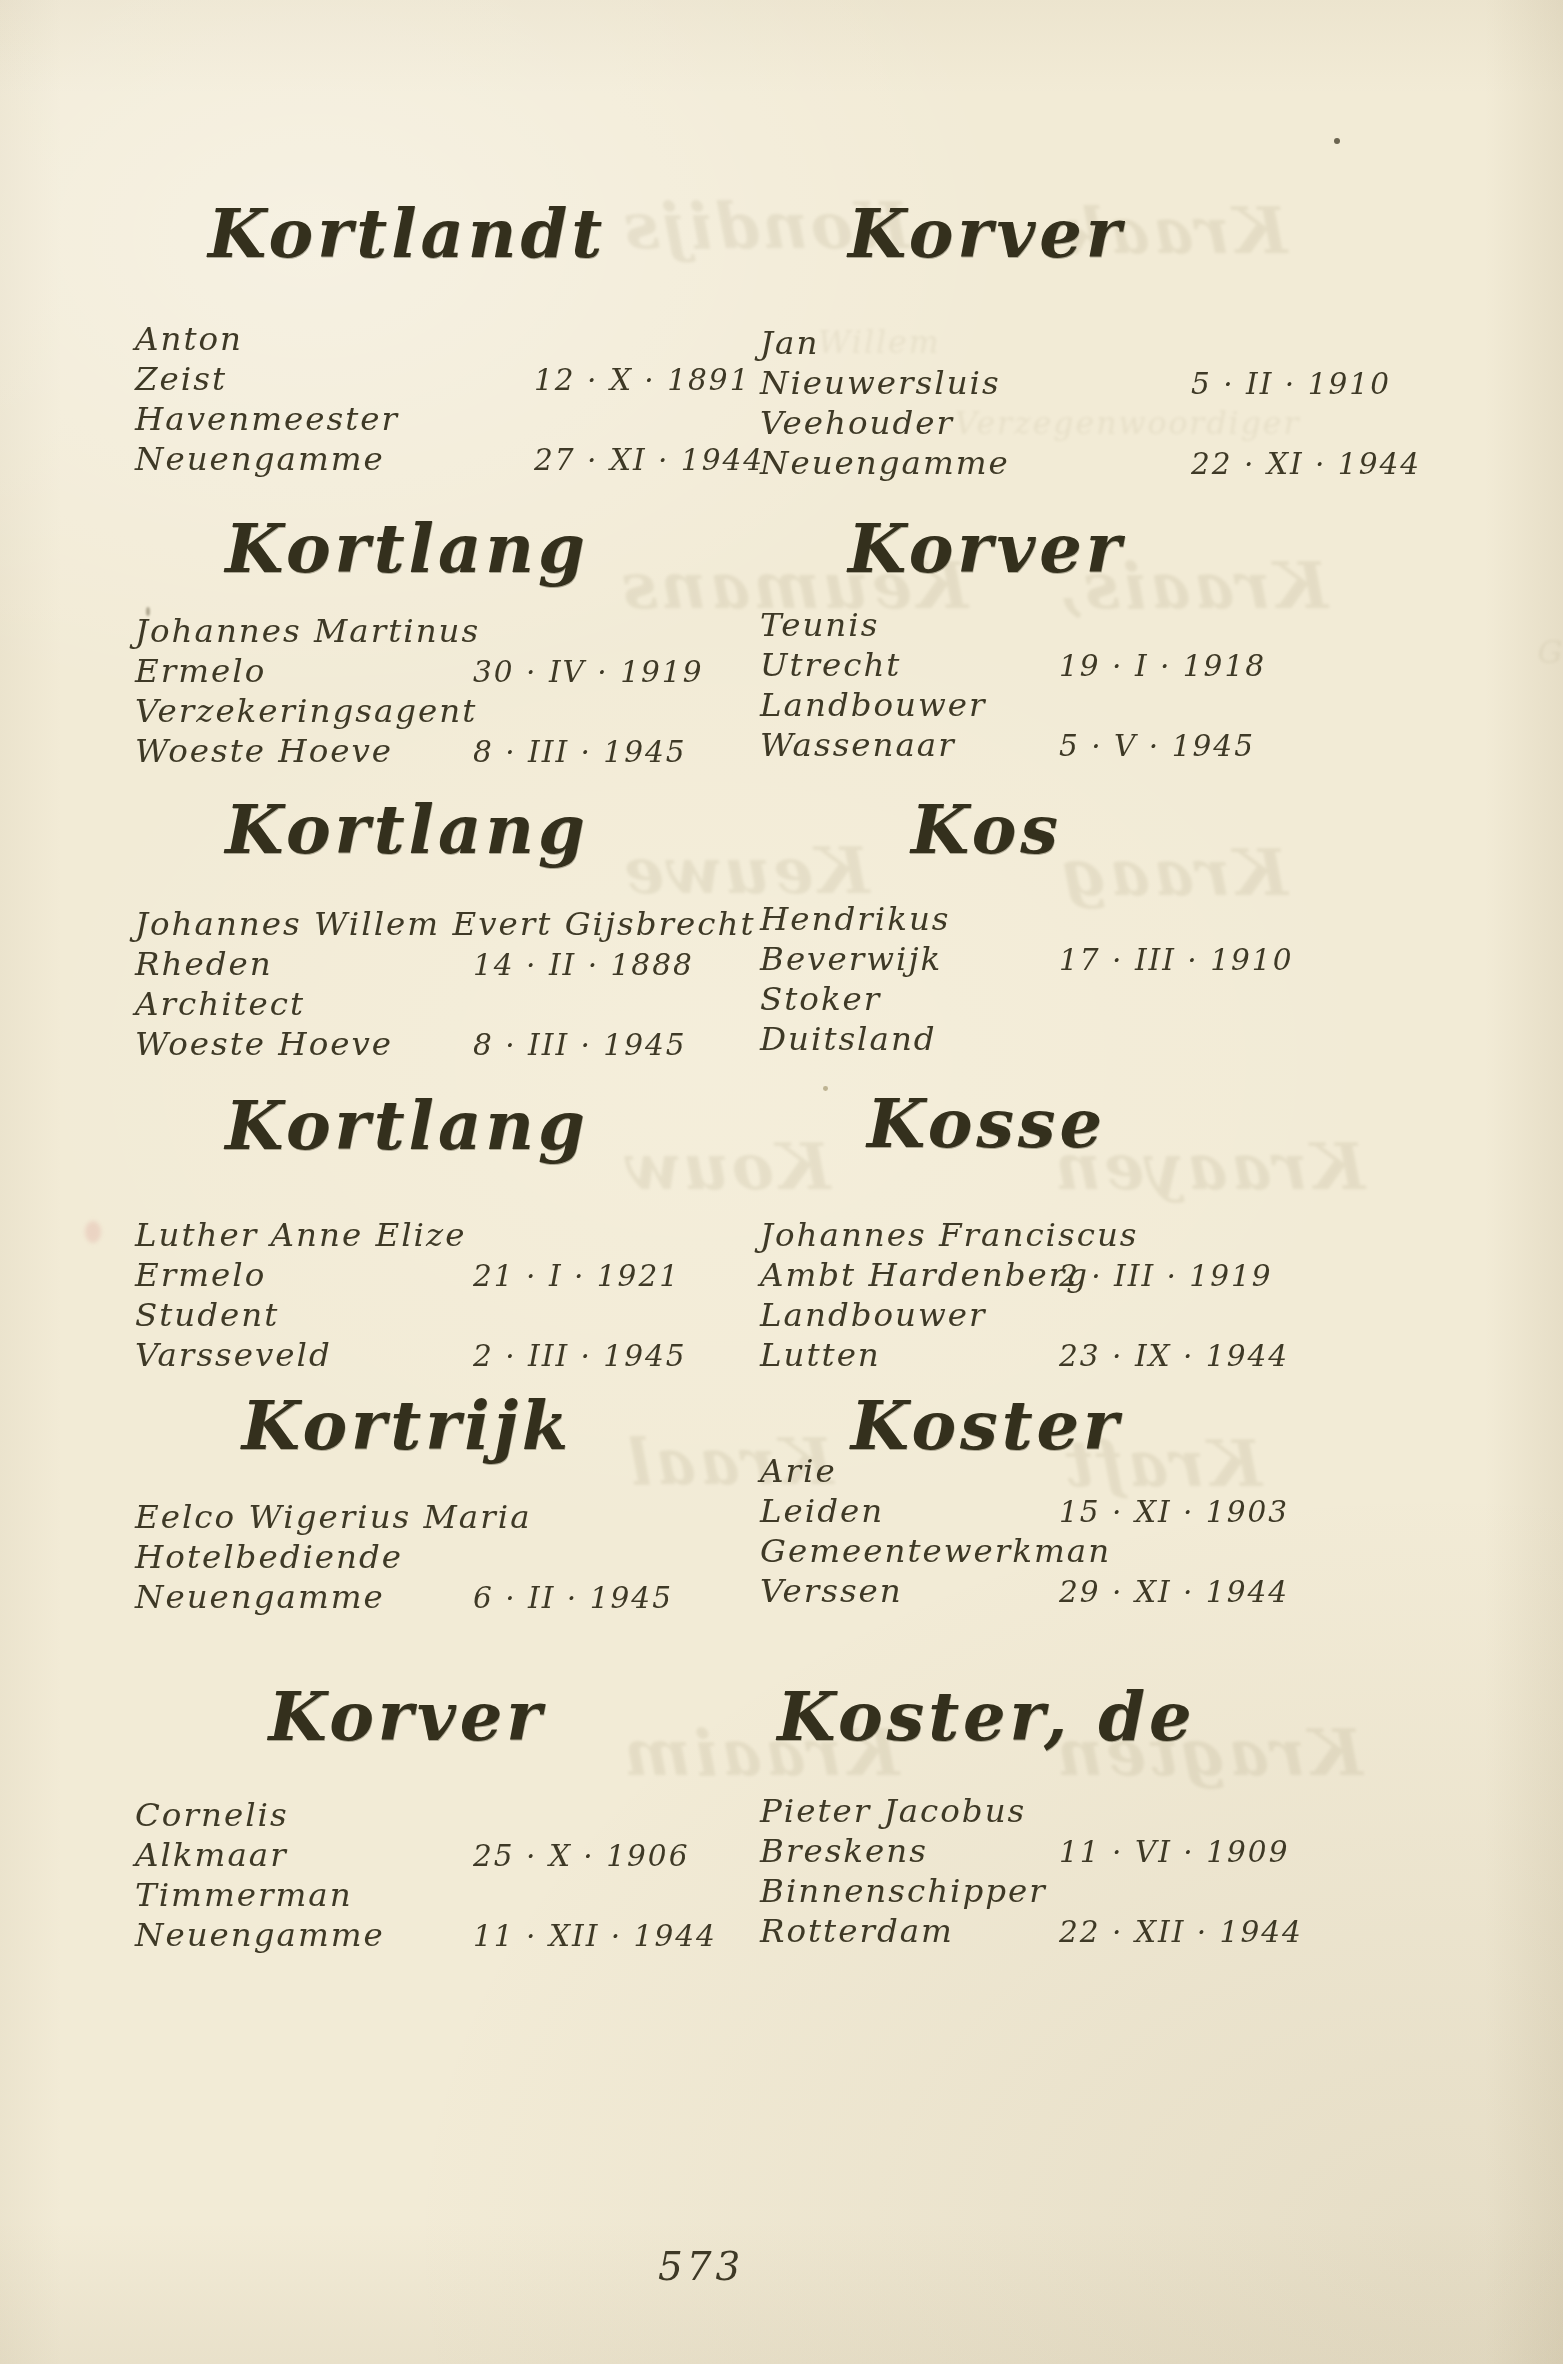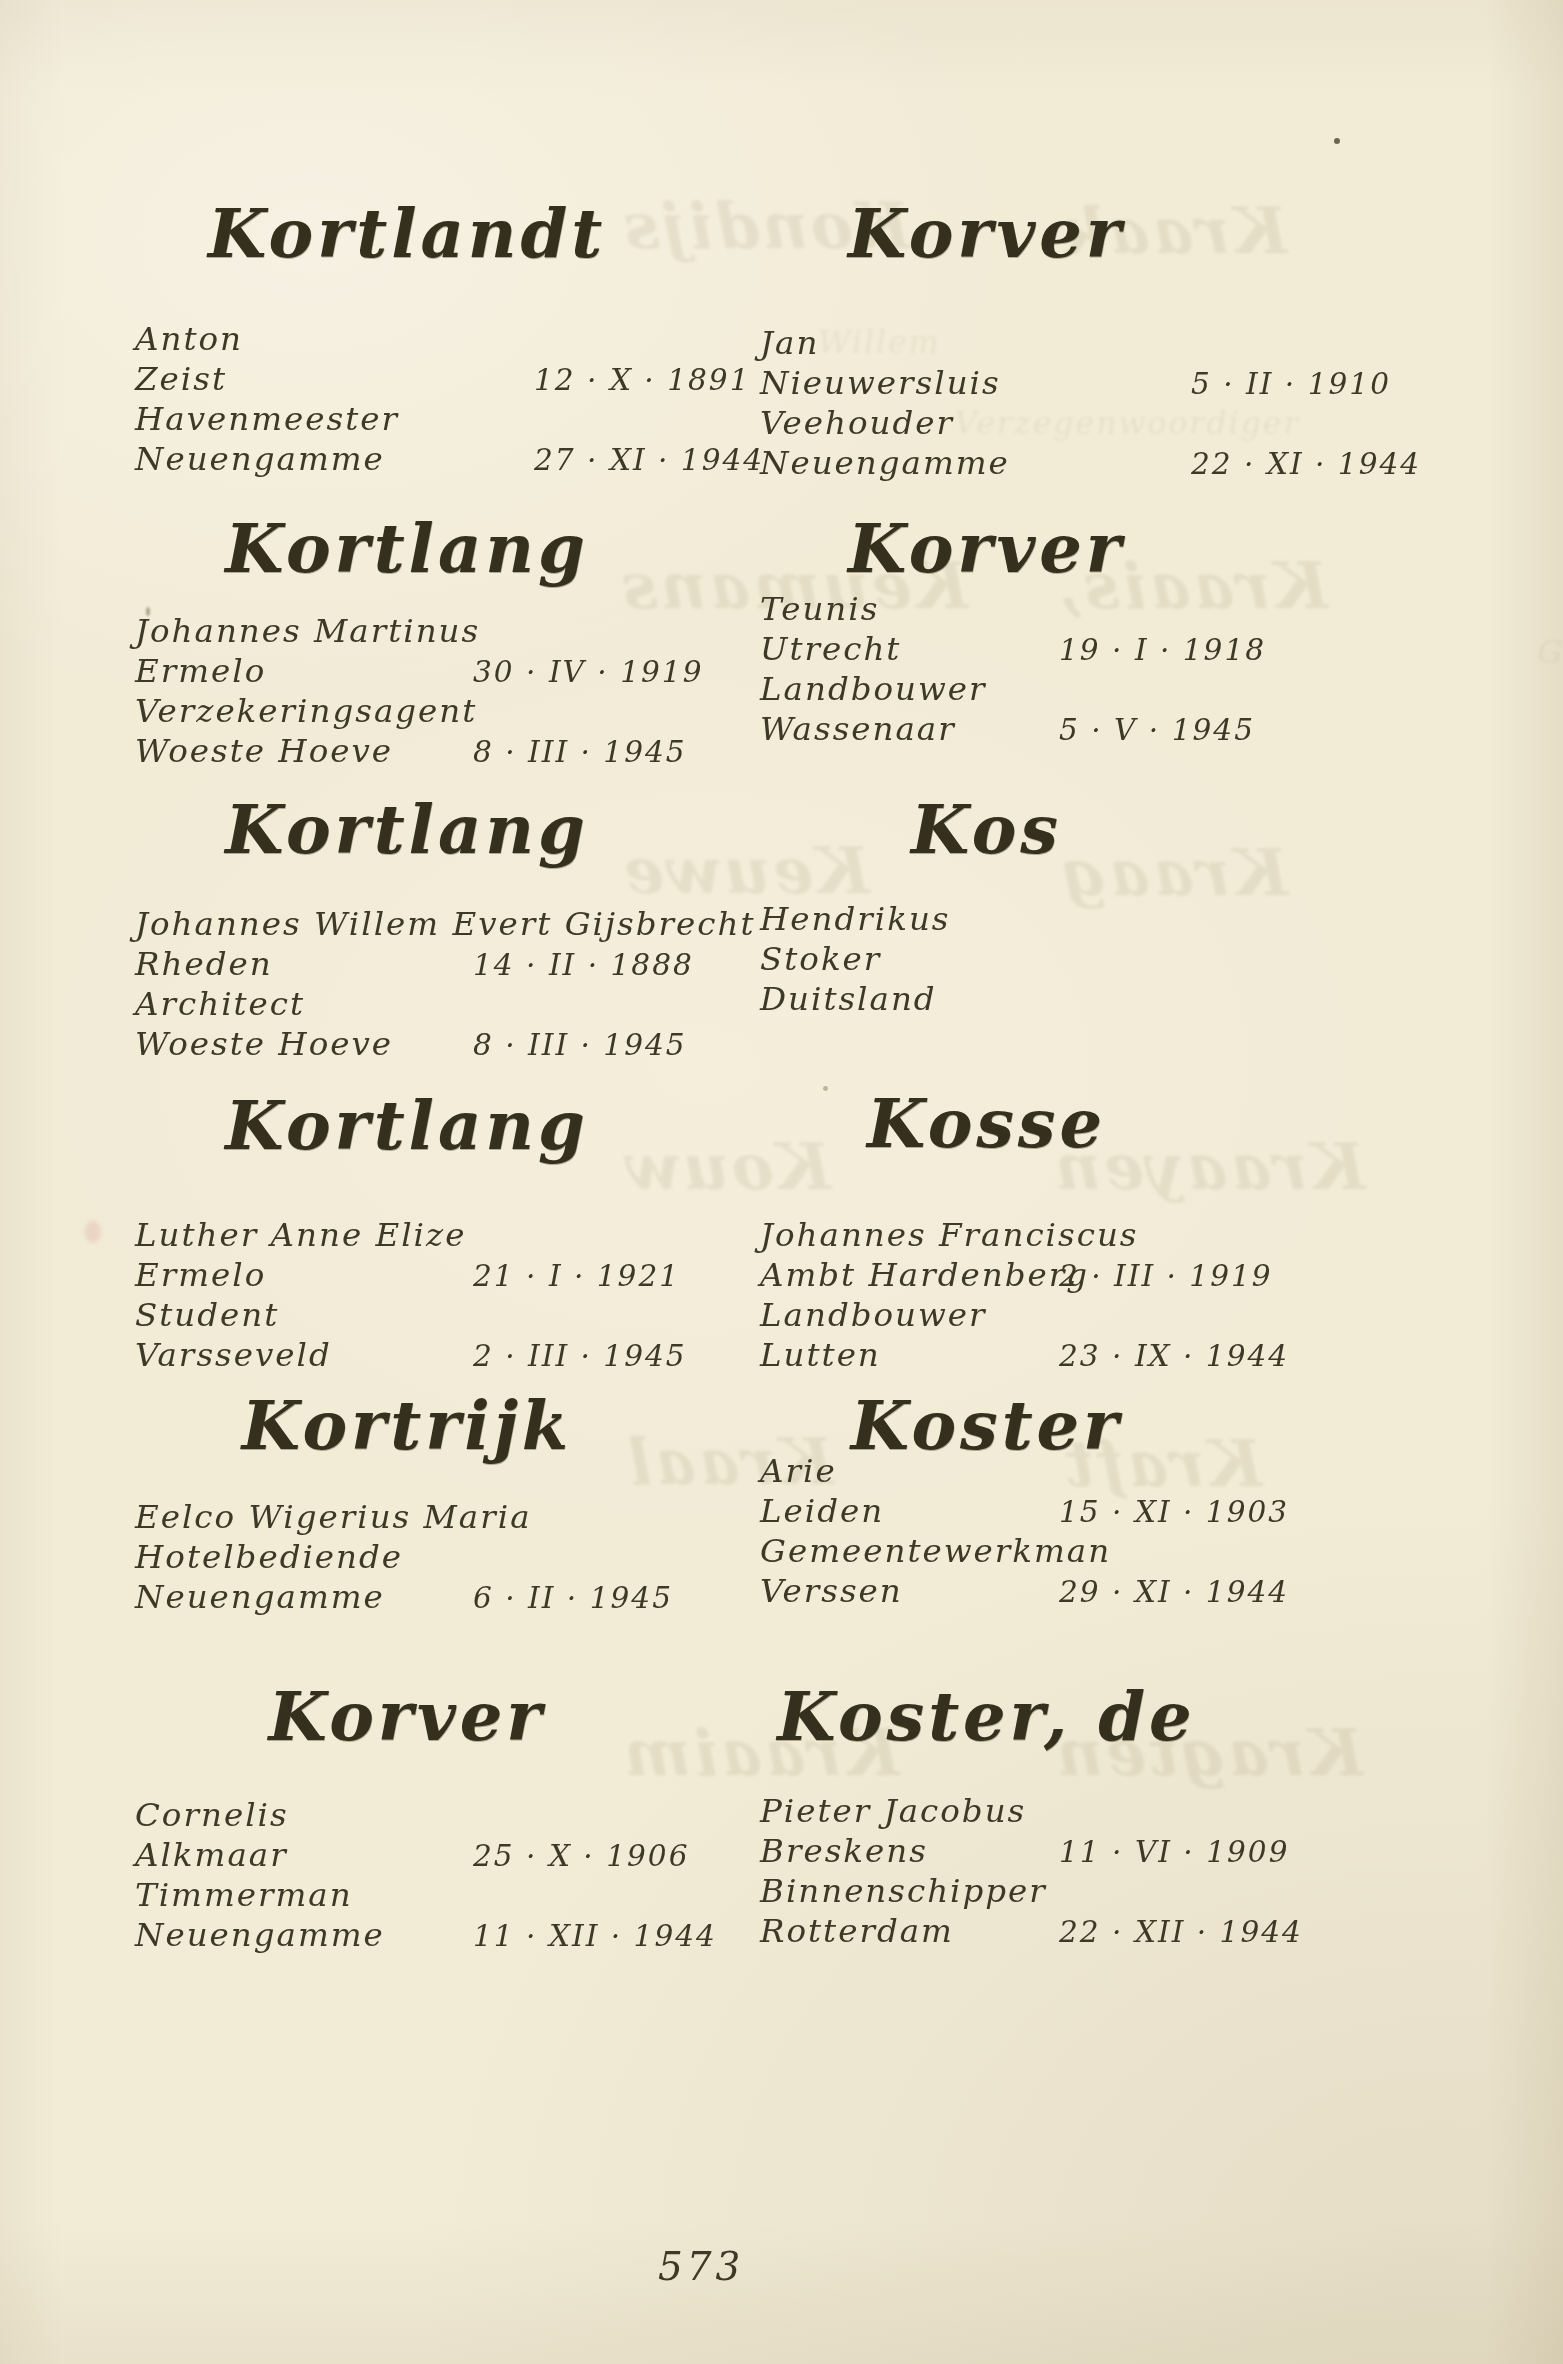--- a/index.html
+++ b/index.html
@@ -177,32 +177,33 @@
       <div class="details" style="top:325px">
         <div class="line"><span class="val">Jan</span></div>
         <div class="line"><span class="val">Nieuwersluis</span><span class="date">5 · II · 1910</span></div>
         <div class="line"><span class="val">Veehouder</span></div>
         <div class="line"><span class="val">Neuengamme</span><span class="date">22 · XI · 1944</span></div>
       </div>
     </section>
 
     <section class="entry">
       <h2 class="surname" style="top:507px">Korver</h2>
-      <div class="details" style="top:591px">
+      <div class="details" style="top:607px">
         <div class="line"><span class="val">Teunis</span></div>
         <div class="line"><span class="val">Utrecht</span><span class="date">19 · I · 1918</span></div>
         <div class="line"><span class="val">Landbouwer</span></div>
         <div class="line"><span class="val">Wassenaar</span><span class="date">5 · V · 1945</span></div>
       </div>
     </section>
 
     <section class="entry">
       <h2 class="surname" style="top:788px">Kos</h2>
       <div class="details" style="top:901px">
         <div class="line"><span class="val">Hendrikus</span></div>
+        <div class="line"><span class="val">Beverwijk</span><span class="date">17 · III · 1910</span></div>
         <div class="line"><span class="val">Stoker</span></div>
         <div class="line"><span class="val">Duitsland</span><span class="date"></span></div>
       </div>
     </section>
 
     <section class="entry">
       <h2 class="surname" style="top:1082px">Kosse</h2>
       <div class="details" style="top:1217px">
         <div class="line"><span class="val">Johannes Franciscus</span></div>
         <div class="line"><span class="val">Ambt Hardenberg</span><span class="date">2 · III · 1919</span></div>

